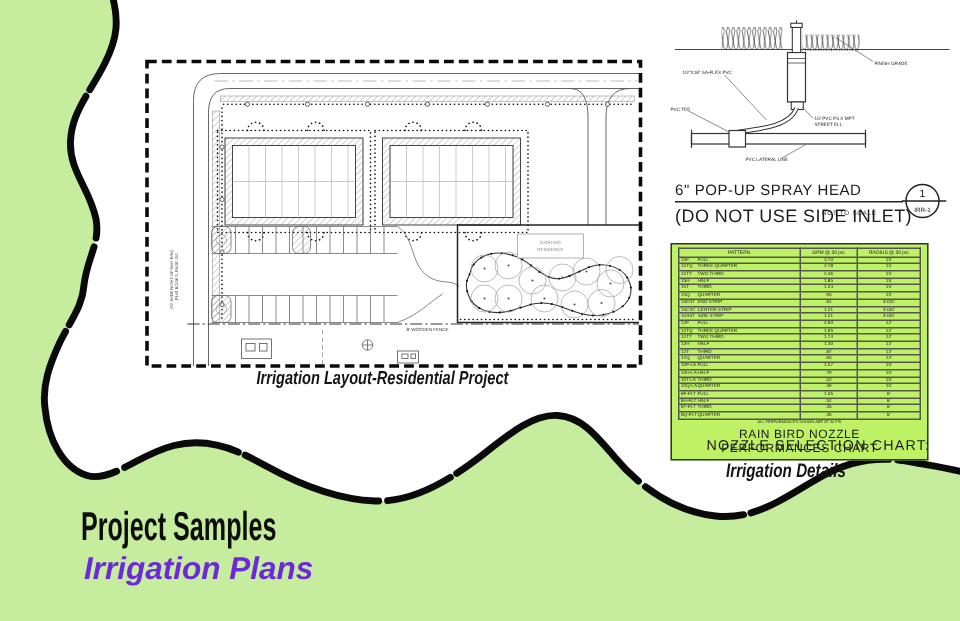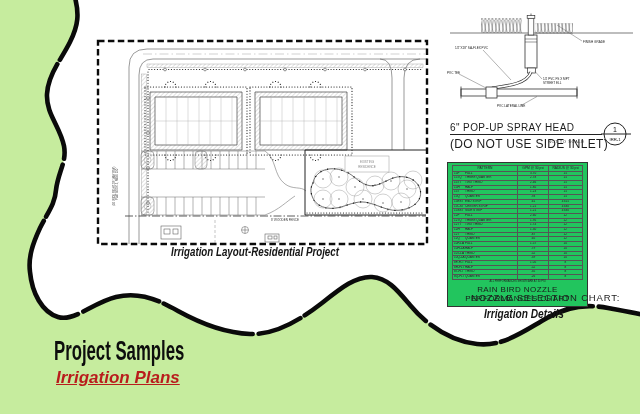--- a/index.html
+++ b/index.html
@@ -5,34 +5,34 @@
   html,body{margin:0;padding:0;}
   .page{position:relative;width:640px;height:414px;overflow:hidden;
         font-family:"Liberation Sans",sans-serif;background:#c6ec9e;}
   .abs{position:absolute;}
   svg{display:block;}
   
   .arch{color:#1c1c1c;letter-spacing:1px;font-size:10px;white-space:nowrap;}
   .cap-italic{font-weight:bold;font-style:italic;color:#141414;white-space:nowrap;
               transform:scaleX(.78);transform-origin:left top;}
   
-  .chartbox{left:447px;top:162px;width:141px;background:#22c55e;border:1.2px solid #333;
+  .chartbox{left:447px;top:162px;width:172px;background:#bef264;border:1.2px solid #333;
             padding:2px 4px 3px 4px;box-sizing:border-box;}
   table.noz{width:100%;border-collapse:collapse;table-layout:fixed;}
   table.noz td,table.noz th{border:0.4px solid #555;font-weight:normal;
      font-size:3.1px;line-height:3.7px;padding:0 1px;color:#222;white-space:nowrap;overflow:hidden;}
   table.noz th{font-size:3.3px;line-height:4.6px;text-align:center;}
   td.pat .code{display:inline-block;width:11px;}
   td.num{text-align:center;}
   col.c1{width:50%;}col.c2{width:24%;}col.c3{width:26%;}
   .tbl-note{font-size:2.6px;line-height:3.4px;text-align:center;color:#222;margin-top:0.5px;}
   .tbl-title{font-size:8px;line-height:9px;text-align:center;color:#1a1a1a;letter-spacing:.4px;margin-top:1px;}
   .main-title{font-size:27px;font-weight:bold;color:#0d0d0d;white-space:nowrap;
               transform:scaleX(.62);transform-origin:left top;letter-spacing:0;}
-  .sub-title{font-size:17px;font-weight:bold;font-style:italic;color:#b91c1c;white-space:nowrap;text-decoration:underline;}
+  .sub-title{font-size:21px;font-weight:bold;font-style:italic;color:#6d28d9;white-space:nowrap;}
 </style>
 </head>
 <body>
 <div class="page">
 
 <svg class="abs" style="left:0;top:0;" width="640" height="414" viewBox="0 0 640 414">
   <defs>
     <pattern id="hatch" patternUnits="userSpaceOnUse" width="3" height="3" patternTransform="rotate(45)">
       <line x1="0" y1="0" x2="0" y2="3" stroke="#999" stroke-width="0.6"></line>
     </pattern>

